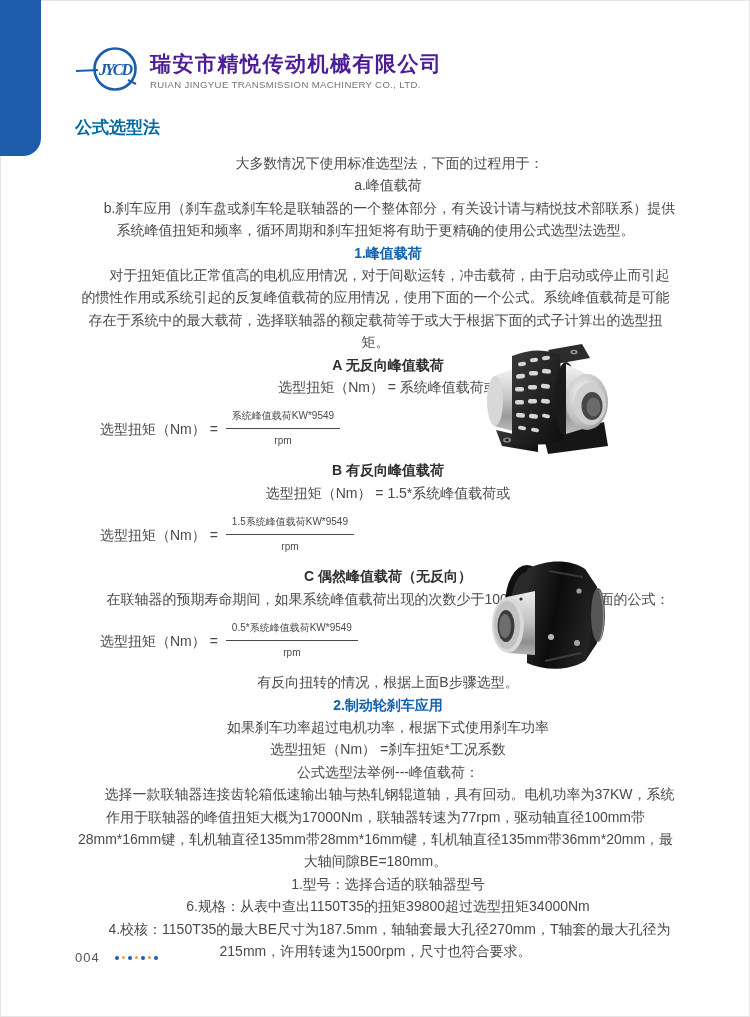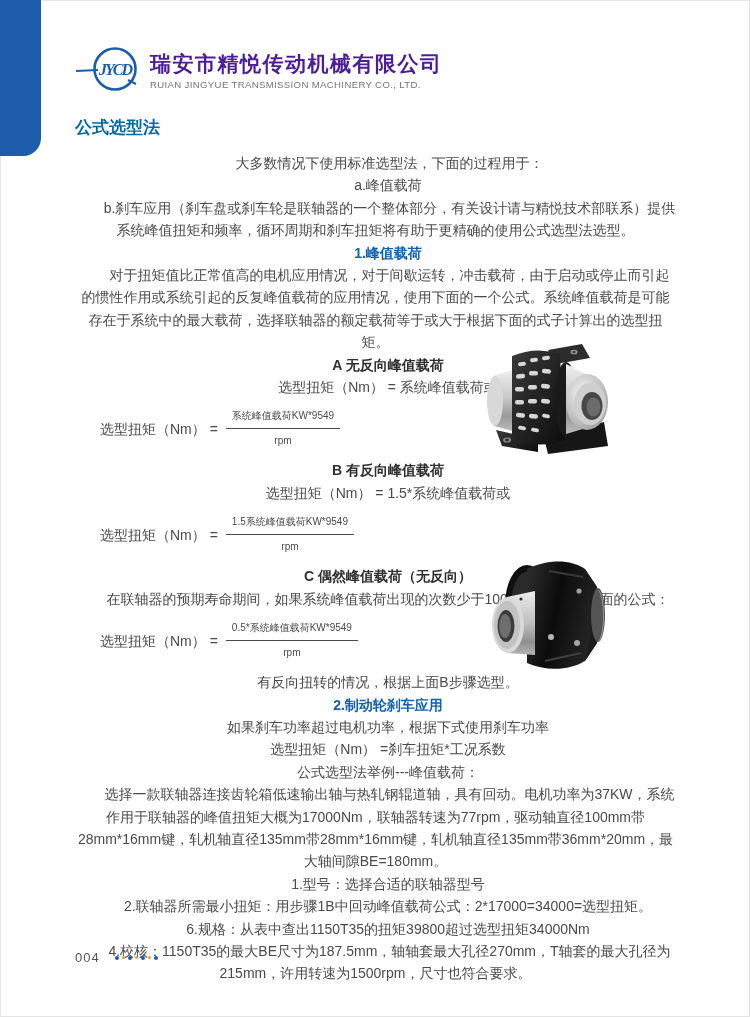--- a/index.html
+++ b/index.html
@@ -102,21 +102,20 @@
       </span>
     </div>
     <p class="ln">有反向扭转的情况，根据上面B步骤选型。</p>
 
     <p class="blue-heading">2.制动轮刹车应用</p>
     <p class="ln">如果刹车功率超过电机功率，根据下式使用刹车功率</p>
     <p class="ln">选型扭矩（Nm） =刹车扭矩*工况系数</p>
     <p class="ln">公式选型法举例---峰值载荷：</p>
     <p class="indent">选择一款联轴器连接齿轮箱低速输出轴与热轧钢辊道轴，具有回动。电机功率为37KW，系统作用于联轴器的峰值扭矩大概为17000Nm，联轴器转速为77rpm，驱动轴直径100mm带28mm*16mm键，轧机轴直径135mm带28mm*16mm键，轧机轴直径135mm带36mm*20mm，最大轴间隙BE=180mm。</p>
     <p class="ln">1.型号：选择合适的联轴器型号</p>
-    <p class="ln">2.联轴器所需最小扭矩：用步骤1B中回动峰值载荷公式：2*17000=34000=选型扭矩。</p>
     <p class="ln">6.规格：从表中查出1150T35的扭矩39800超过选型扭矩34000Nm</p>
     <p class="indent">4.校核：1150T35的最大BE尺寸为187.5mm，轴轴套最大孔径270mm，T轴套的最大孔径为215mm，许用转速为1500rpm，尺寸也符合要求。</p>
   </div>
 
   <div class="photo photo-grid">
     <svg width="126" height="116" viewBox="0 0 126 116">
       <defs>
         <linearGradient id="steelV" x1="0" y1="0" x2="0" y2="1">
           <stop offset="0" stop-color="#f2f2f2"></stop>
             <stop offset="0.45" stop-color="#c9c9c9"></stop>

